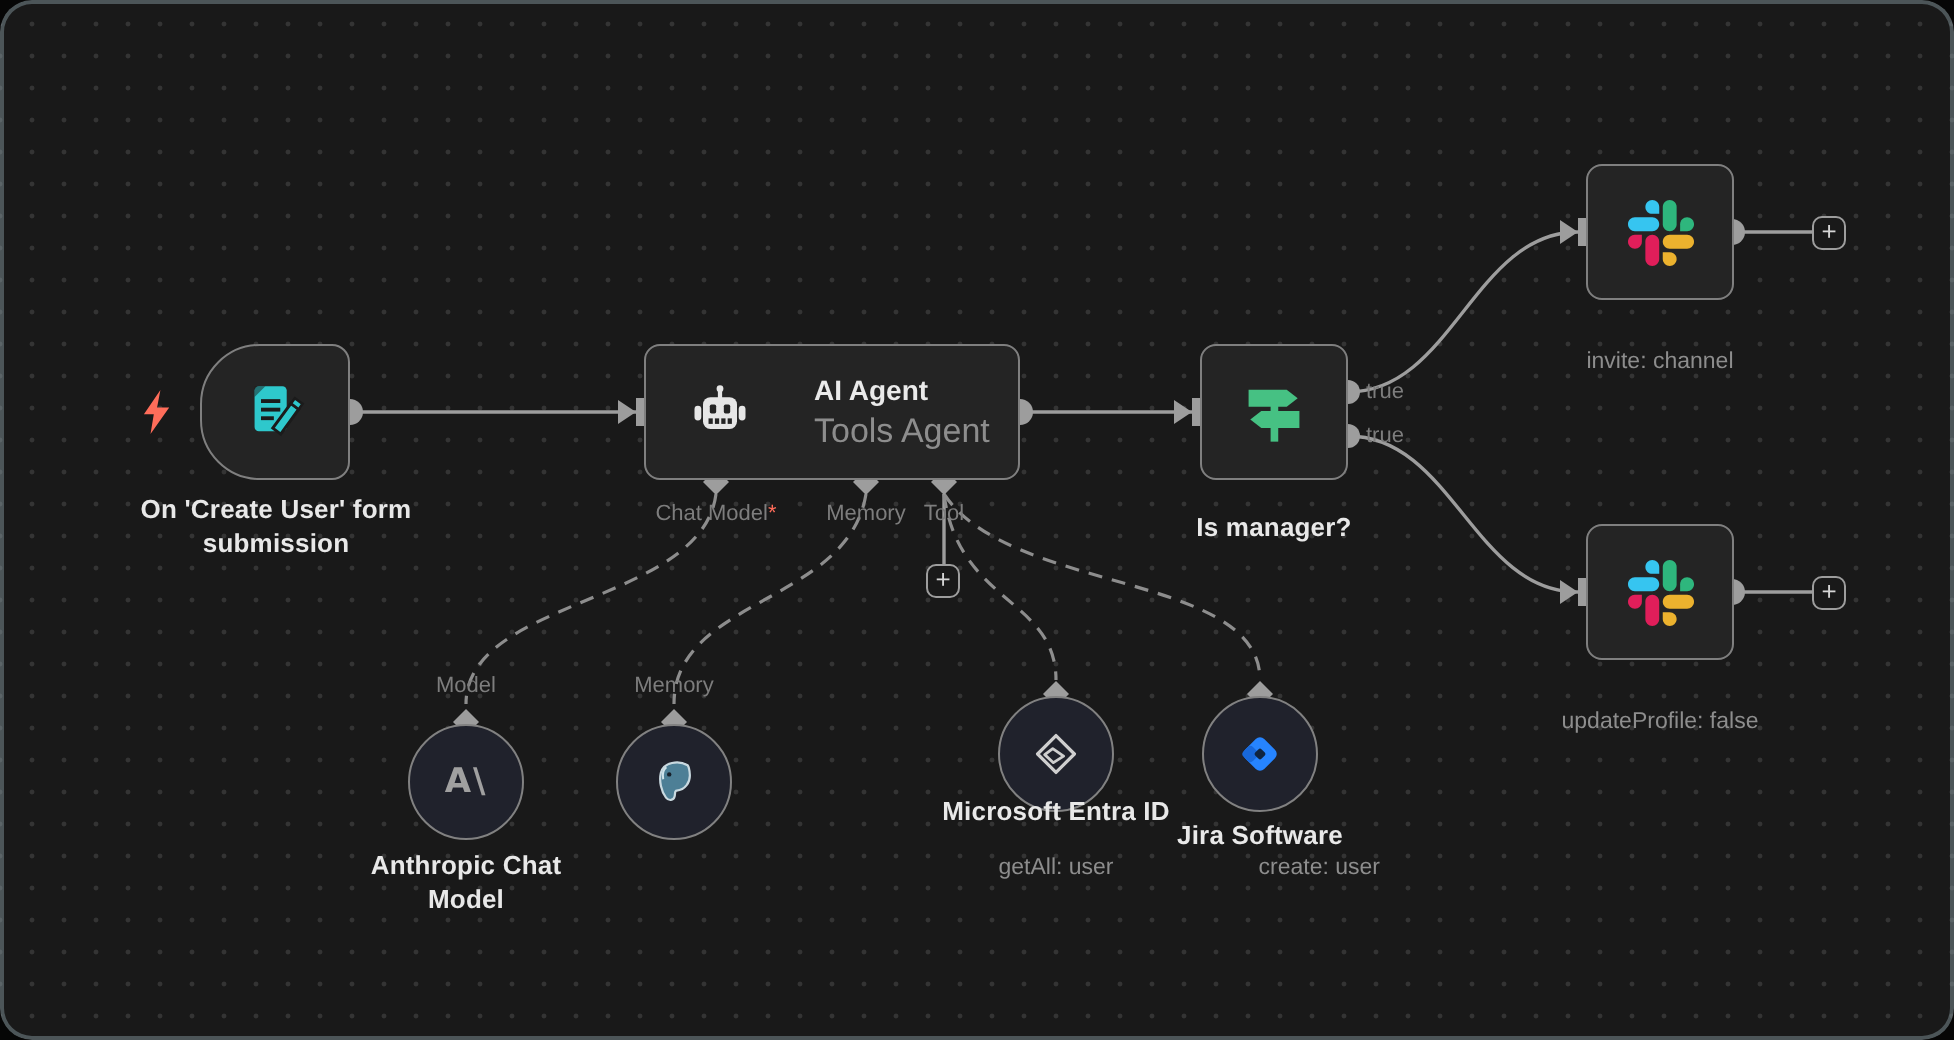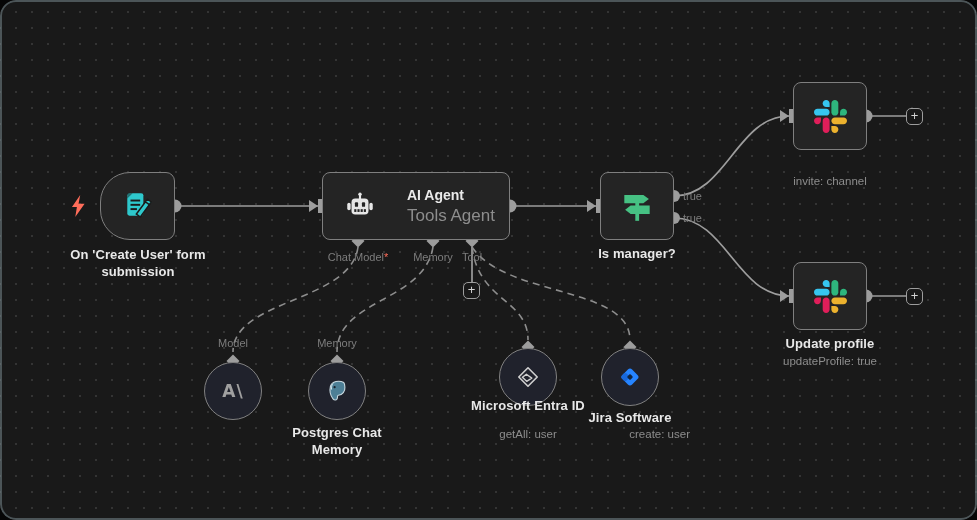--- a/index.html
+++ b/index.html
@@ -134,21 +134,21 @@
 
   <div class="node square" style="left:600px;top:172px;width:74px;height:68px;">
     <svg width="36" height="36" viewBox="0 0 34 34">
       <rect x="15.4" y="12" width="3.6" height="19" fill="#46c183"></rect>
       <polygon points="5,6.5 23,6.5 28.2,10.5 23,14.5 5,14.5" fill="#46c183"></polygon>
       <polygon points="29,16.5 11,16.5 5.8,20.5 11,24.5 29,24.5" fill="#46c183"></polygon>
     </svg>
   </div>
   <div class="outlabel" style="left:683px;top:190px;">true</div>
   <div class="outlabel" style="left:683px;top:212px;">true</div>
-  <div class="nlabel" style="left:577px;top:246px;width:120px;">Is manager?</div>
+  <div class="nlabel" style="left:577px;top:256px;width:120px;">Is manager?</div>
 
   <div class="node square" style="left:793px;top:82px;width:74px;height:68px;">
     <svg width="33" height="33" viewBox="0 0 122.8 122.8">
       <path d="M25.8 77.6c0 7.1-5.8 12.9-12.9 12.9S0 84.7 0 77.6s5.8-12.9 12.9-12.9h12.9v12.9z" fill="#E01E5A"></path>
       <path d="M32.3 77.6c0-7.1 5.8-12.9 12.9-12.9s12.9 5.8 12.9 12.9v32.3c0 7.1-5.8 12.9-12.9 12.9s-12.9-5.8-12.9-12.9V77.6z" fill="#E01E5A"></path>
       <path d="M45.2 25.8c-7.1 0-12.9-5.8-12.9-12.9S38.1 0 45.2 0s12.9 5.8 12.9 12.9v12.9H45.2z" fill="#36C5F0"></path>
       <path d="M45.2 32.3c7.1 0 12.9 5.8 12.9 12.9s-5.8 12.9-12.9 12.9H12.9C5.8 58.1 0 52.3 0 45.2s5.8-12.9 12.9-12.9h32.3z" fill="#36C5F0"></path>
       <path d="M97 45.2c0-7.1 5.8-12.9 12.9-12.9s12.9 5.8 12.9 12.9-5.8 12.9-12.9 12.9H97V45.2z" fill="#2EB67D"></path>
       <path d="M90.5 45.2c0 7.1-5.8 12.9-12.9 12.9s-12.9-5.8-12.9-12.9V12.9C64.7 5.8 70.5 0 77.6 0s12.9 5.8 12.9 12.9v32.3z" fill="#2EB67D"></path>
       <path d="M77.6 97c7.1 0 12.9 5.8 12.9 12.9s-5.8 12.9-12.9 12.9-12.9-5.8-12.9-12.9V97h12.9z" fill="#ECB22E"></path>
@@ -163,38 +163,37 @@
       <path d="M25.8 77.6c0 7.1-5.8 12.9-12.9 12.9S0 84.7 0 77.6s5.8-12.9 12.9-12.9h12.9v12.9z" fill="#E01E5A"></path>
       <path d="M32.3 77.6c0-7.1 5.8-12.9 12.9-12.9s12.9 5.8 12.9 12.9v32.3c0 7.1-5.8 12.9-12.9 12.9s-12.9-5.8-12.9-12.9V77.6z" fill="#E01E5A"></path>
       <path d="M45.2 25.8c-7.1 0-12.9-5.8-12.9-12.9S38.1 0 45.2 0s12.9 5.8 12.9 12.9v12.9H45.2z" fill="#36C5F0"></path>
       <path d="M45.2 32.3c7.1 0 12.9 5.8 12.9 12.9s-5.8 12.9-12.9 12.9H12.9C5.8 58.1 0 52.3 0 45.2s5.8-12.9 12.9-12.9h32.3z" fill="#36C5F0"></path>
       <path d="M97 45.2c0-7.1 5.8-12.9 12.9-12.9s12.9 5.8 12.9 12.9-5.8 12.9-12.9 12.9H97V45.2z" fill="#2EB67D"></path>
       <path d="M90.5 45.2c0 7.1-5.8 12.9-12.9 12.9s-12.9-5.8-12.9-12.9V12.9C64.7 5.8 70.5 0 77.6 0s12.9 5.8 12.9 12.9v32.3z" fill="#2EB67D"></path>
       <path d="M77.6 97c7.1 0 12.9 5.8 12.9 12.9s-5.8 12.9-12.9 12.9-12.9-5.8-12.9-12.9V97h12.9z" fill="#ECB22E"></path>
       <path d="M77.6 90.5c-7.1 0-12.9-5.8-12.9-12.9s5.8-12.9 12.9-12.9h32.3c7.1 0 12.9 5.8 12.9 12.9s-5.8 12.9-12.9 12.9H77.6z" fill="#ECB22E"></path>
     </svg>
   </div>
-  <div class="nlabel" style="left:755px;top:336px;width:150px;">Update profile</div>
-  <div class="nsub" style="left:755px;top:355px;width:150px;">updateProfile: true</div>
+  <div class="nsub" style="left:755px;top:355px;width:150px;">updateProfile: false</div>
   <div class="plus-btn" style="left:906px;top:288px;">+</div>
 
   <div class="plabel" style="left:193px;top:337px;width:80px;">Model</div>
   <div class="circle-node" style="left:204px;top:362px;">
     <span class="anthropic-mark">A\</span>
   </div>
+  <div class="nlabel" style="left:173px;top:425px;width:120px;">Anthropic Chat Model</div>
 
   <div class="plabel" style="left:297px;top:337px;width:80px;">Memory</div>
   <div class="circle-node" style="left:308px;top:362px;">
     <svg width="24" height="24" viewBox="0 0 24 24">
       <path d="M18.8 3.6 C14.5 1.2 6.8 1.8 5.4 7.5 C4.5 11.5 5.6 16.8 8 19.8 C9.4 21.6 11.8 21.3 12.3 19.3 C12.7 17.8 12.2 16.4 13.3 16.3 C17.6 16 20.2 12.1 19.9 8.2 C19.8 6.4 19.6 4.6 18.8 3.6 Z" fill="#4d7f96" stroke="#c9d9e0" stroke-width="1.1"></path>
       <circle cx="9.6" cy="8.2" r="1.1" fill="#17202a"></circle>
       <path d="M8.2 4.6 C6.6 5.8 6.2 8.4 6.6 10.6" stroke="#cfe3ea" stroke-width="1" fill="none"></path>
     </svg>
   </div>
-  <div class="nlabel" style="left:277px;top:425px;width:120px;">Postgres Chat Memory</div>
 
   <div class="circle-node" style="left:499px;top:348px;">
     <svg width="26" height="26" viewBox="0 0 24 24">
       <path d="M12 3.5 L20.5 12 L12 20.5 L3.5 12 Z" fill="none" stroke="#cfcfcf" stroke-width="1.5" stroke-linejoin="round"></path>
       <path d="M10.5 9.5 L15.5 13 L10.8 16 L6.8 12.3 Z" fill="none" stroke="#cfcfcf" stroke-width="1.3" stroke-linejoin="round"></path>
     </svg>
   </div>
   <div class="nlabel" style="left:458px;top:398px;width:140px;">Microsoft Entra ID</div>
   <div class="nsub" style="left:458px;top:428px;width:140px;">getAll: user</div>
 

